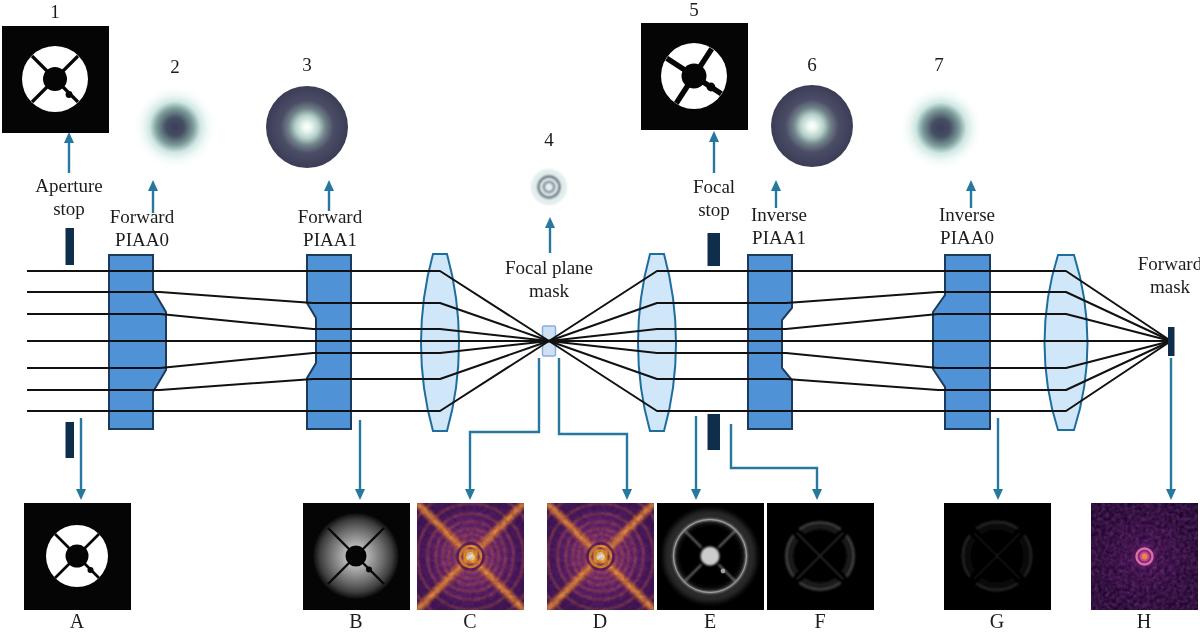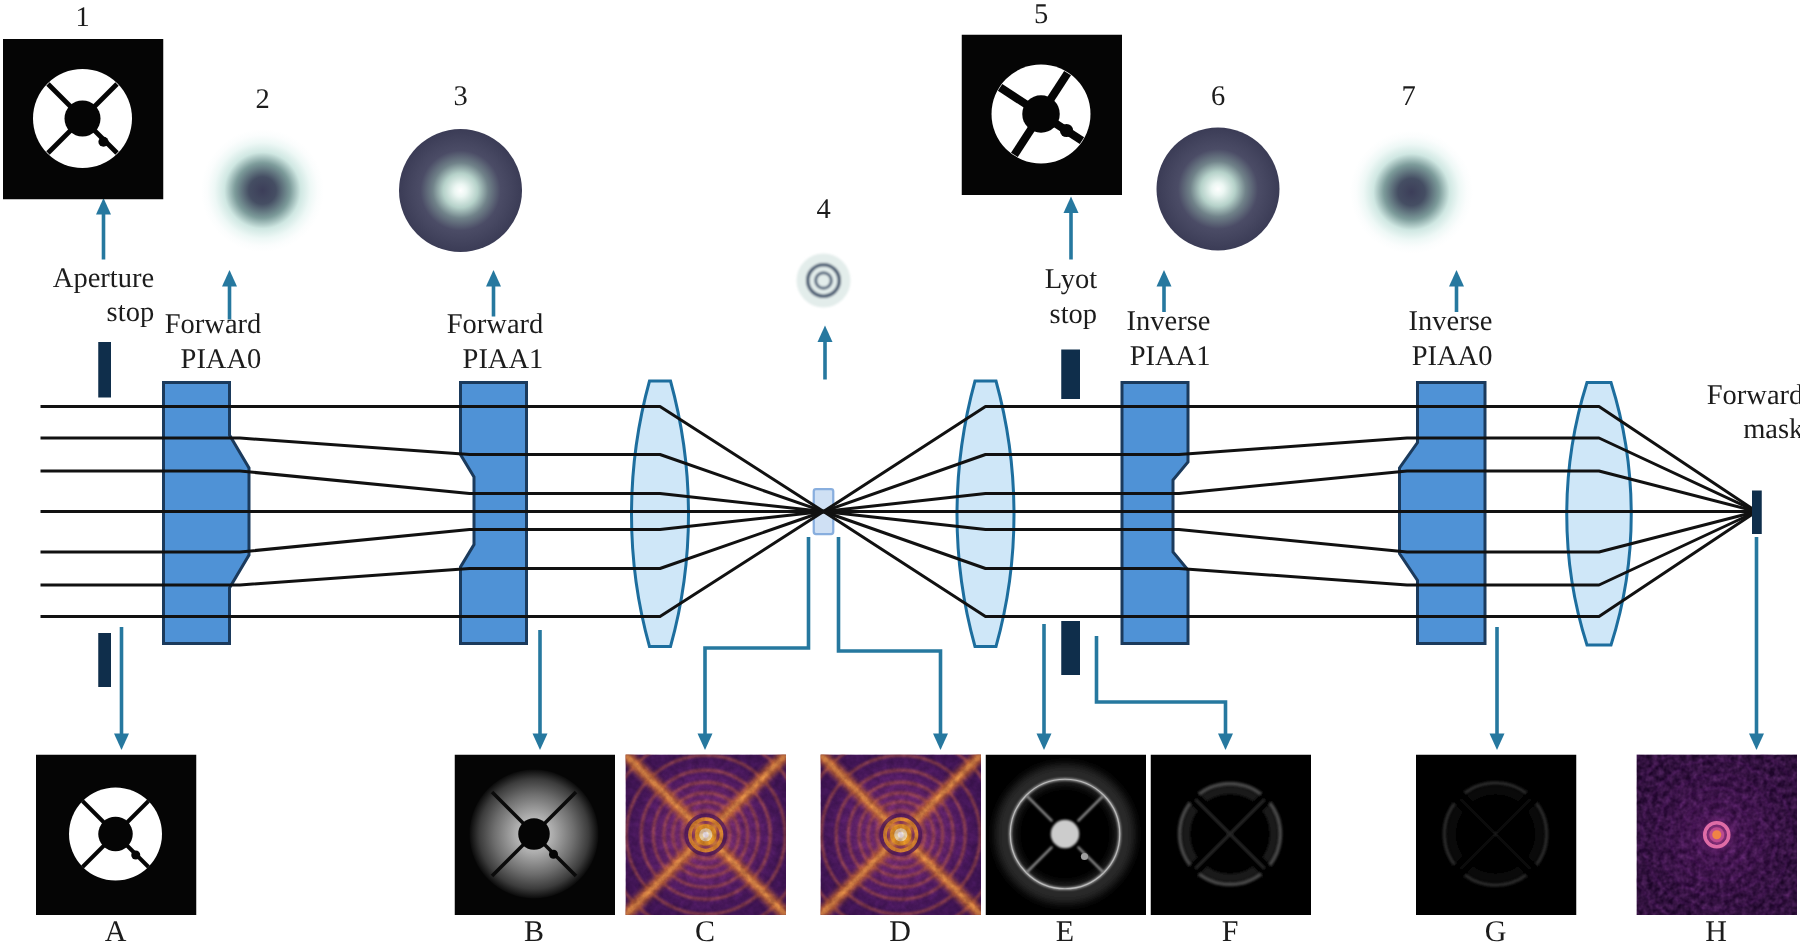--- a/index.html
+++ b/index.html
@@ -7,21 +7,21 @@
           font-family:"Liberation Serif","DejaVu Serif",serif;color:var(--c-text,#1c1c1c);}
   #canvas svg.img{position:absolute;display:block;}
   #optics{position:absolute;left:0;top:0;}
   .ray{fill:none;stroke:var(--c-ray,#111111);stroke-width:2;stroke-linejoin:round;}
   .piaa{fill:var(--c-piaa_fill,#4f92d6);stroke:var(--c-piaa_stroke,#1b3a5c);stroke-width:2;}
   .lens{fill:var(--c-lens_fill,#cfe7f8);stroke:var(--c-lens_stroke,#1d6e9e);stroke-width:2;}
   .bar{fill:var(--c-stop_bar,#0f2e4b);}
   .conn{fill:none;stroke:var(--c-arrow,#26789f);stroke-width:2.4;}
   .ahead{fill:var(--c-arrow,#26789f);}
   .fmask{fill:var(--c-mask_fill,#cfe0f4);stroke:var(--c-mask_stroke,#88aede);stroke-width:1.5;}
-  .cap{position:absolute;transform:translateX(-50%);text-align:right;font-size:19px;line-height:1.2;white-space:nowrap;}
+  .cap{position:absolute;transform:translateX(-50%);text-align:center;font-size:19px;line-height:1.2;white-space:nowrap;}
   .marker{position:absolute;transform:translateX(-50%);font-size:19px;line-height:1;}
   .letter{font-size:20px;}
 </style>
 </head>
 <body>
 
 <div id="canvas">
 
   <svg width="0" height="0" style="position:absolute" aria-hidden="true">
     <defs>
@@ -392,22 +392,26 @@
     <div>stop</div>
   </div>
   <div class="cap" style="left:142px;top:206px">
     <div>Forward</div>
     <div>PIAA0</div>
   </div>
   <div class="cap" style="left:330px;top:206px">
     <div>Forward</div>
     <div>PIAA1</div>
   </div>
+  <div class="cap" style="left:549px;top:257px">
+    <div>Focal plane</div>
+    <div>mask</div>
+  </div>
   <div class="cap" style="left:714px;top:176px">
-    <div>Lyot</div>
+    <div>Focal</div>
     <div>stop</div>
   </div>
   <div class="cap" style="left:779px;top:204px">
     <div>Inverse</div>
     <div>PIAA1</div>
   </div>
   <div class="cap" style="left:967px;top:204px">
     <div>Inverse</div>
     <div>PIAA0</div>
   </div>

